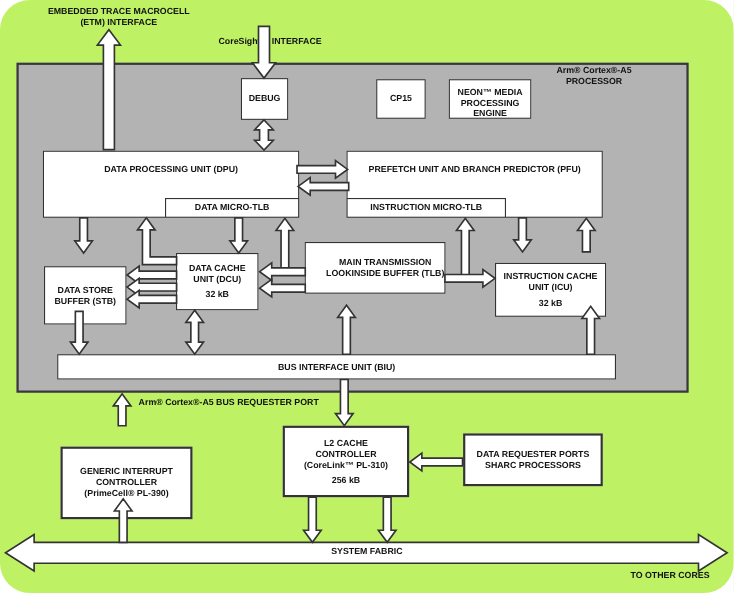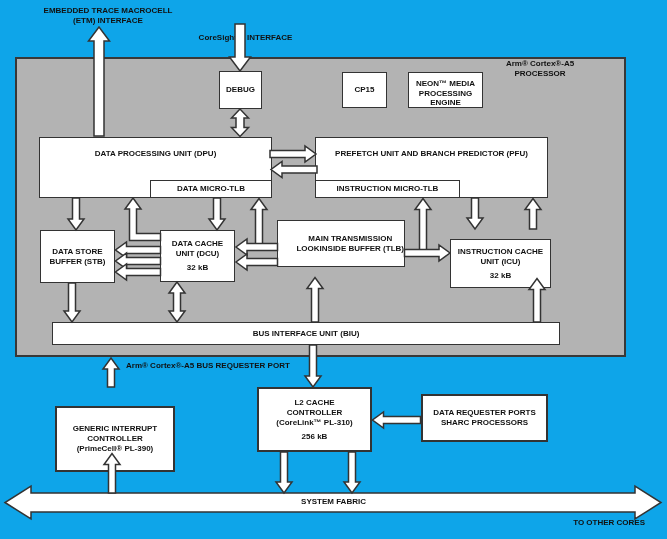--- a/index.html
+++ b/index.html
@@ -1,17 +1,17 @@
 <!DOCTYPE html>
 <html><head>
 <meta charset="utf-8">
 <style>
   html,body{margin:0;padding:0;background:#fff;}
-  #stage{position:relative;width:667px;height:539px;background:#0ea5e9;overflow:hidden;
-         font-family:"Liberation Sans",sans-serif;font-weight:bold;color:#111;}
+  #stage{position:relative;width:667px;height:539px;background:#bef264;overflow:hidden;
+         font-family:"Liberation Sans",sans-serif;font-weight:bold;color:#111;border-radius:27px;}
   .processor-area{position:absolute;left:15px;top:57px;width:611px;height:300px;
          background:#b3b3b3;border:2px solid #383838;box-sizing:border-box;z-index:0;}
   .box{position:absolute;background:#fff;border:1.5px solid #333;box-sizing:border-box;
        display:flex;flex-direction:column;align-items:center;justify-content:center;
        text-align:center;font-size:8px;line-height:1.25;z-index:2;}
   .box .lbl{white-space:pre-line;}
   .box .size{margin-top:4px;}
   .box.topalign{justify-content:flex-start;padding-top:11px;}
   .outer{border-width:2px;}
   .floatlbl{position:absolute;font-size:8px;line-height:1.3;white-space:pre-line;
@@ -48,21 +48,21 @@
   </div>
   <div class="box" style="left:150px;top:180px;width:122px;height:18px;">
     <span class="lbl">DATA MICRO-TLB</span>
   </div>
   <div class="box topalign" style="left:315px;top:137px;width:233px;height:61px;">
     <span class="lbl">PREFETCH UNIT AND BRANCH PREDICTOR (PFU)</span>
   </div>
   <div class="box" style="left:315px;top:180px;width:145px;height:18px;">
     <span class="lbl">INSTRUCTION MICRO-TLB</span>
   </div>
-  <div class="box" style="left:40px;top:230px;width:75px;height:53px;">
+  <div class="box" style="left:40px;top:242px;width:75px;height:53px;">
     <span class="lbl">DATA STORE
 BUFFER (STB)</span>
   </div>
   <div class="box" style="left:160px;top:230px;width:75px;height:52px;">
     <span class="lbl">DATA CACHE
 UNIT (DCU)</span>
     <span class="size">32 kB</span>
   </div>
   <div class="box" style="left:277px;top:220px;width:128px;height:47px;align-items:flex-end;">
     <span class="lbl">MAIN TRANSMISSION

